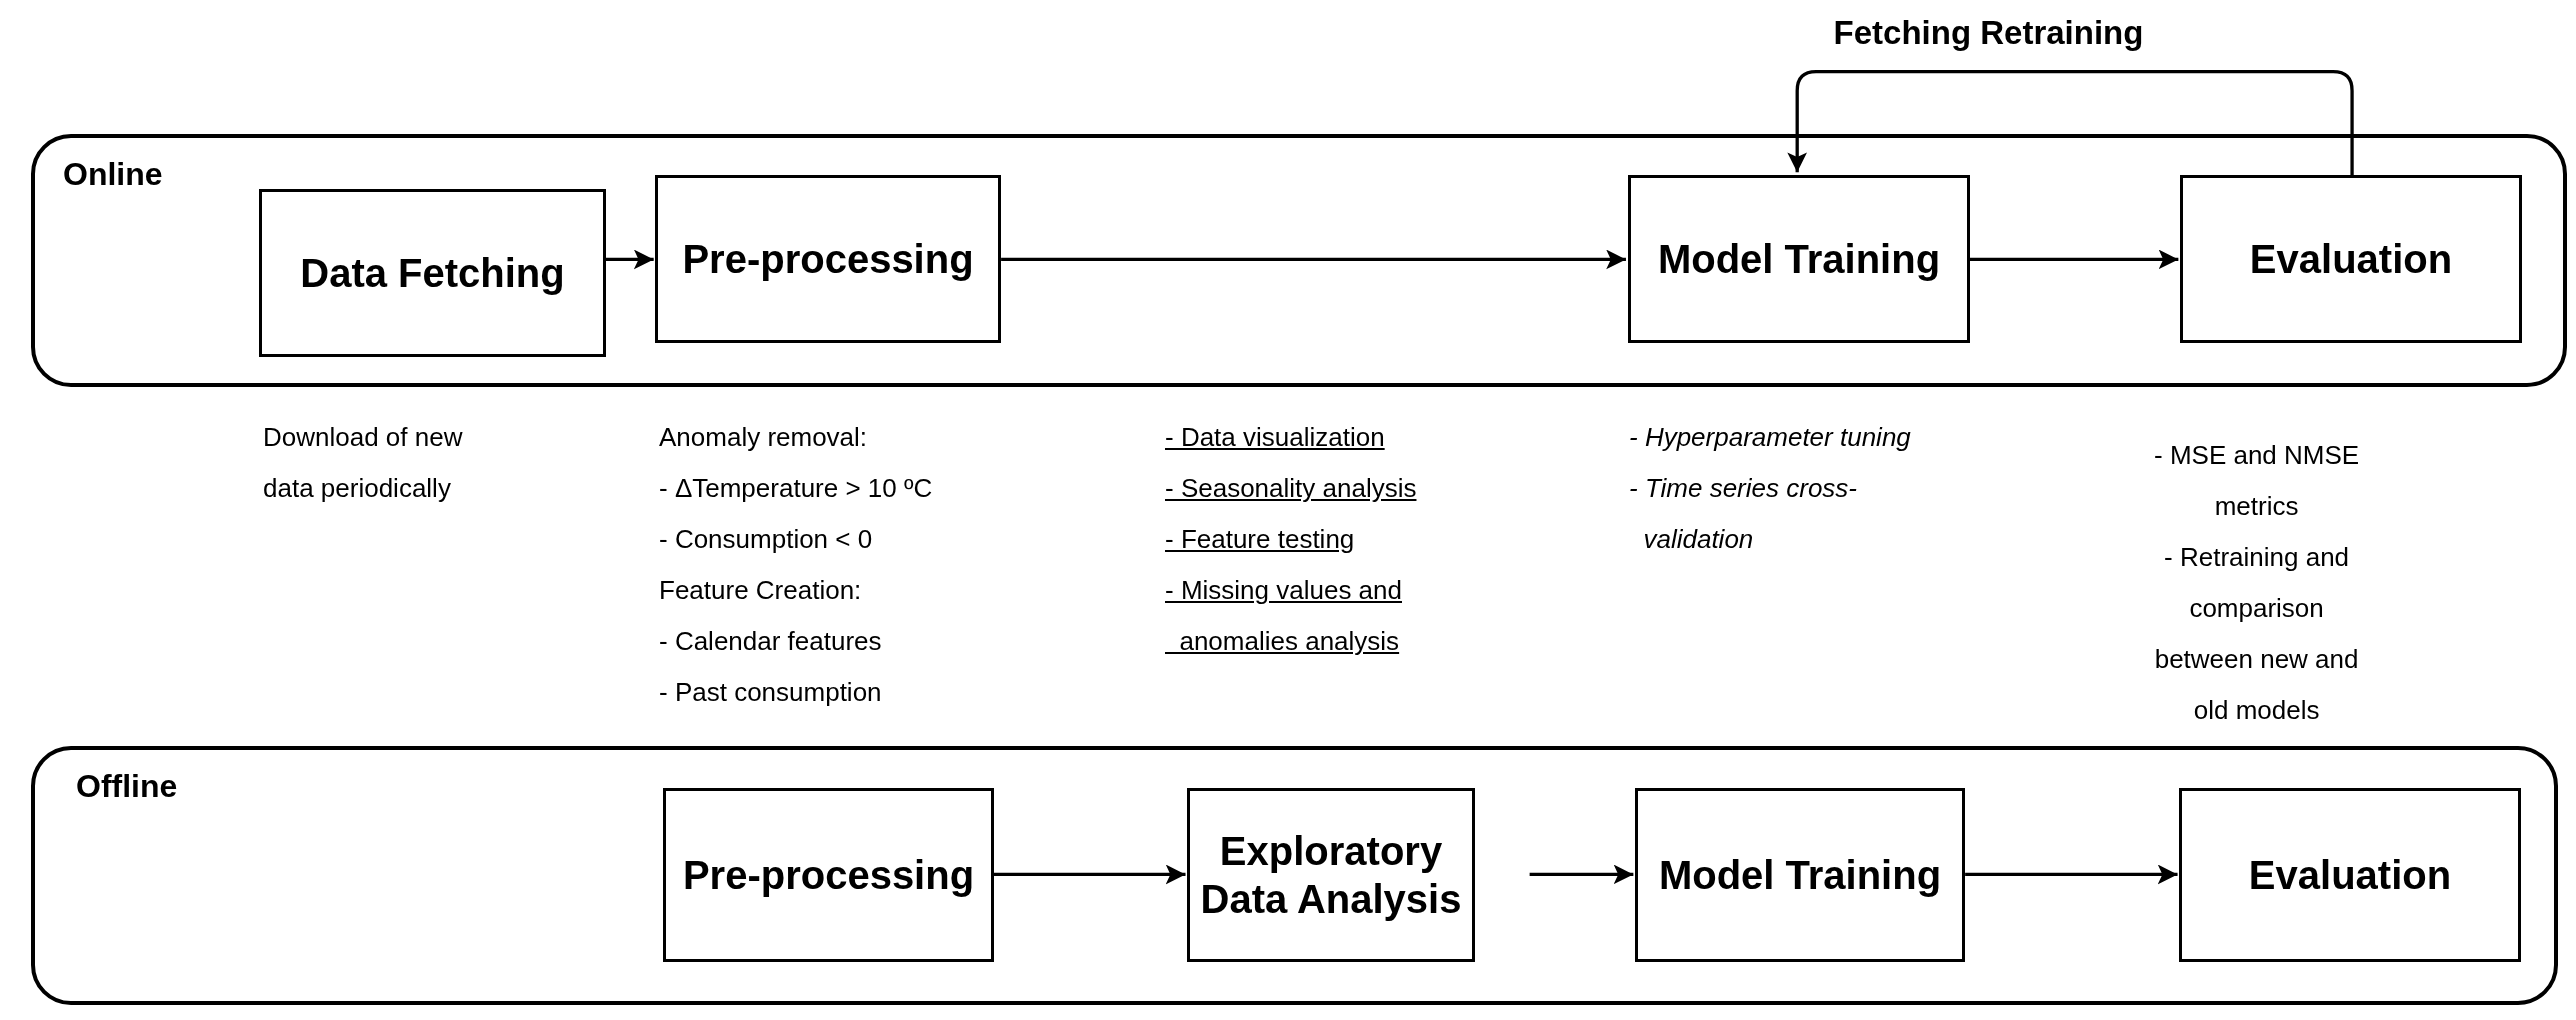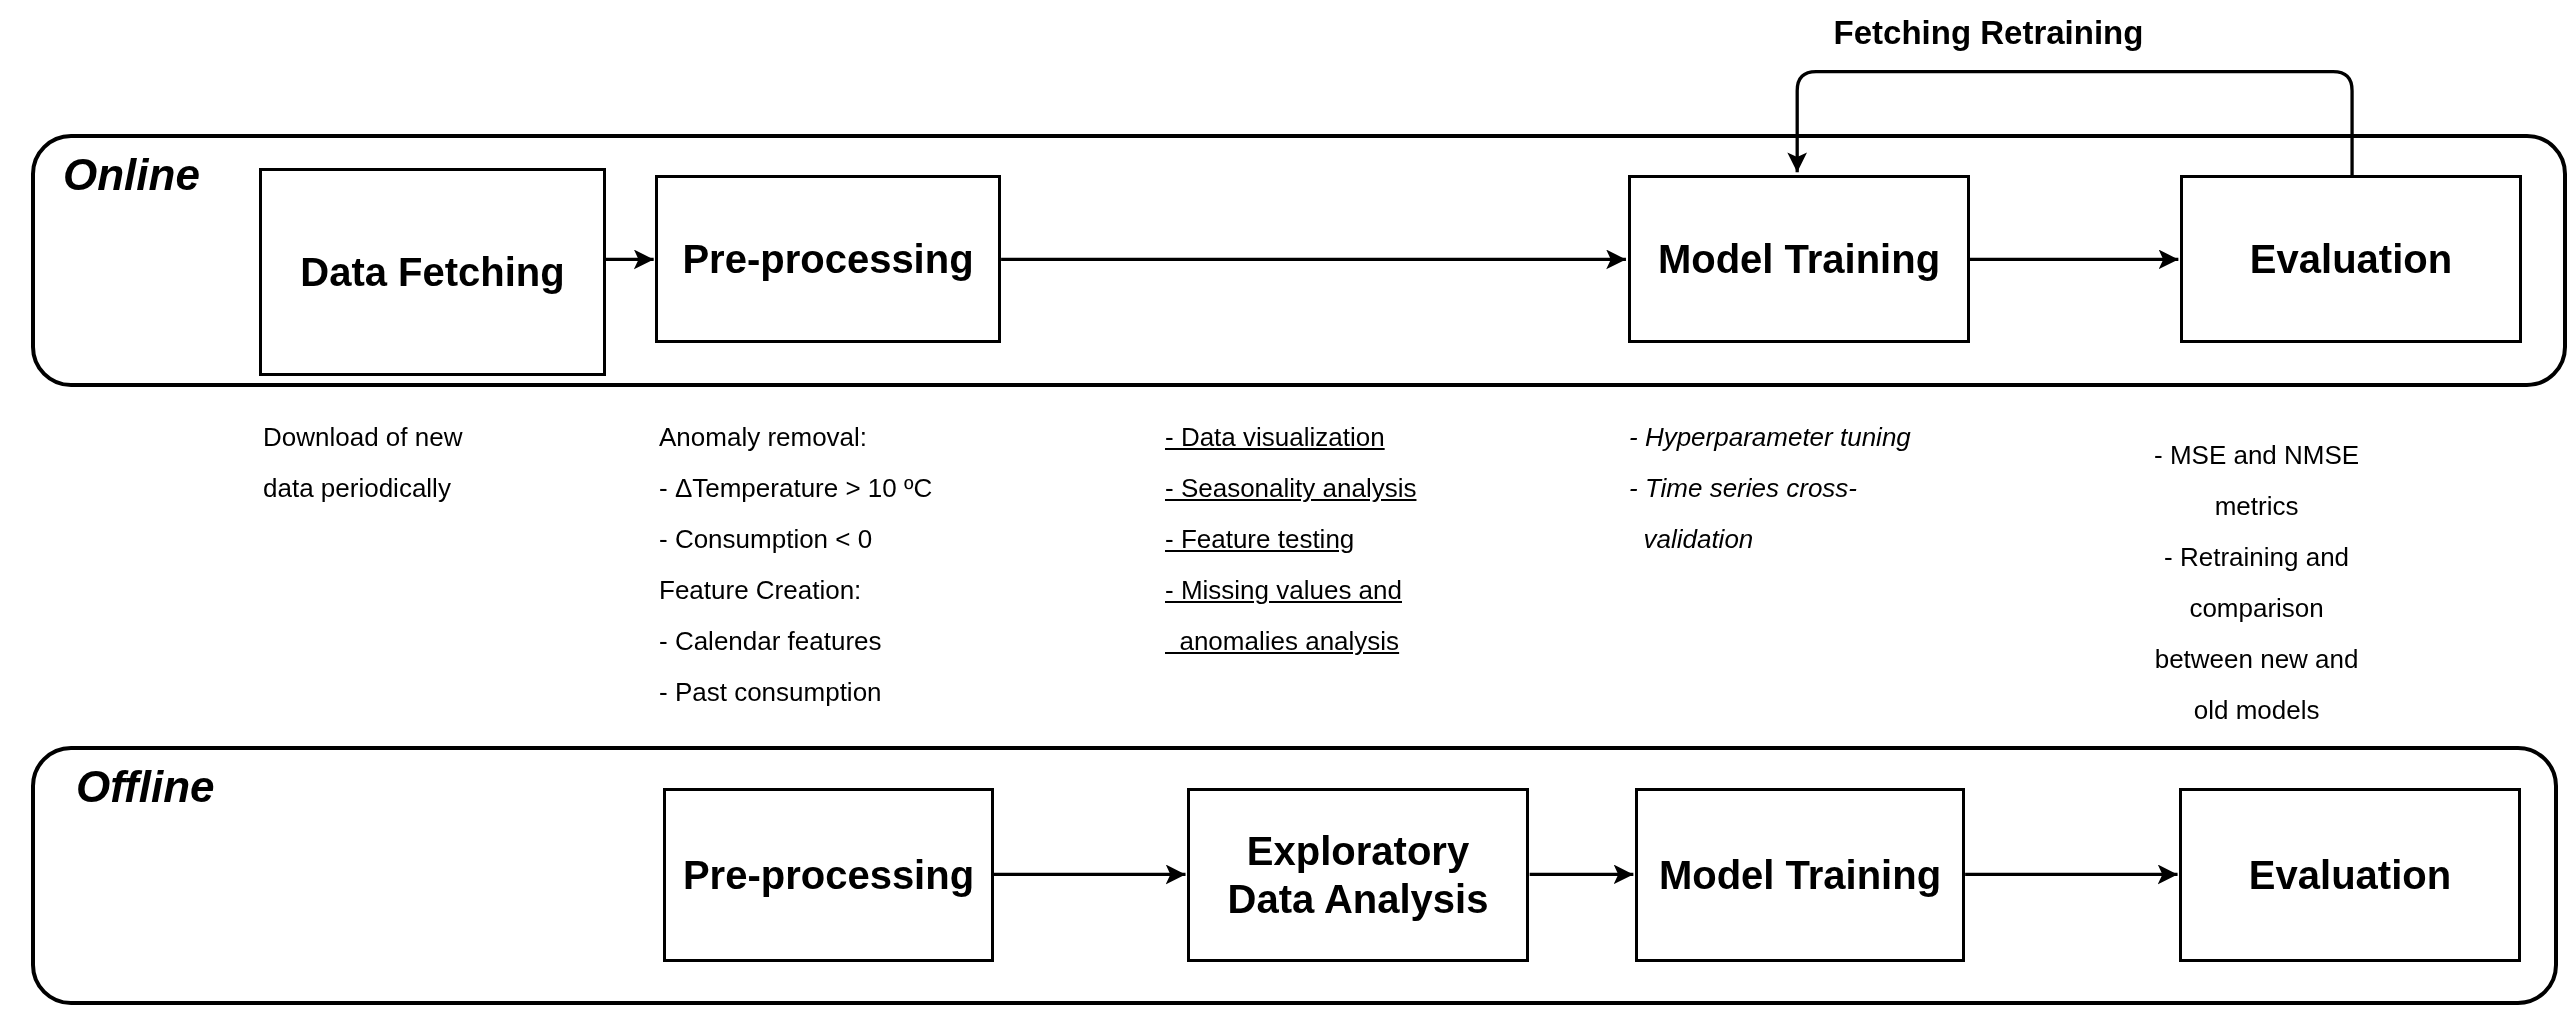--- a/index.html
+++ b/index.html
@@ -15,24 +15,23 @@
   .container {
     position: absolute;
     border: 4.1px solid #000000;
     border-radius: 40px;
     background: transparent;
     box-sizing: border-box;
   }
   .group-label {
     position: absolute;
     font-weight: bold;
-    font-size: 44px;
+    font-size: 32px;
     line-height: 43px;
     white-space: pre;
-    font-style: italic;
   }
   .node {
     position: absolute;
     border: 3.3px solid #000000;
     background: #ffffff;
     box-sizing: border-box;
     display: flex;
     align-items: center;
     justify-content: center;
     text-align: center;
@@ -61,34 +60,34 @@
   #connector-layer {
     position: absolute;
     left: 0; top: 0;
     width: 2576px;
     height: 1021px;
     pointer-events: none;
   }
   
   #online-container   { left: 30.5px;  top: 134px; width: 2536px; height: 253px; }
   #online-label       { left: 63px;  top: 153px; }
-  #box-data-fetching  { left: 259px;  top: 168px; width: 347px; height: 208px; }
+  #box-data-fetching  { left: 259px;  top: 189px; width: 347px; height: 168px; }
   #box-preprocessing  { left: 655px;  top: 175px; width: 346px; height: 168px; }
   #box-model-training { left: 1628px; top: 175px; width: 342px; height: 168px; }
   #box-evaluation     { left: 2180px; top: 175px; width: 342px; height: 168px; }
   #note-data-fetching  { left: 263px;  top: 412px; }
   #note-preprocessing  { left: 659px;  top: 412px; }
   #note-eda            { left: 1165px; top: 412px; text-decoration: underline; }
   #note-model-training { left: 1629px; top: 412px; font-style: italic; }
   #note-evaluation     { left: 2154px; top: 430px; text-align: center; }
   
   #offline-container        { left: 30.5px;  top: 746px; width: 2527px; height: 259px; }
   #offline-label            { left: 76px;  top: 765px; }
   #box-off-preprocessing    { left: 663px;  top: 788px; width: 331px; height: 174px; }
-  #box-off-eda              { left: 1187px; top: 788px; width: 342px; height: 174px; }
+  #box-off-eda              { left: 1187px; top: 788px; width: 288px; height: 174px; }
   #box-off-model-training   { left: 1635px; top: 788px; width: 330px; height: 174px; }
   #box-off-evaluation       { left: 2179px; top: 788px; width: 342px; height: 174px; }
 </style>
 </head>
 <body>
 
 <div id="canvas">
 
   <div class="container" id="online-container"></div>
   <div class="group-label" id="online-label">Online</div>

